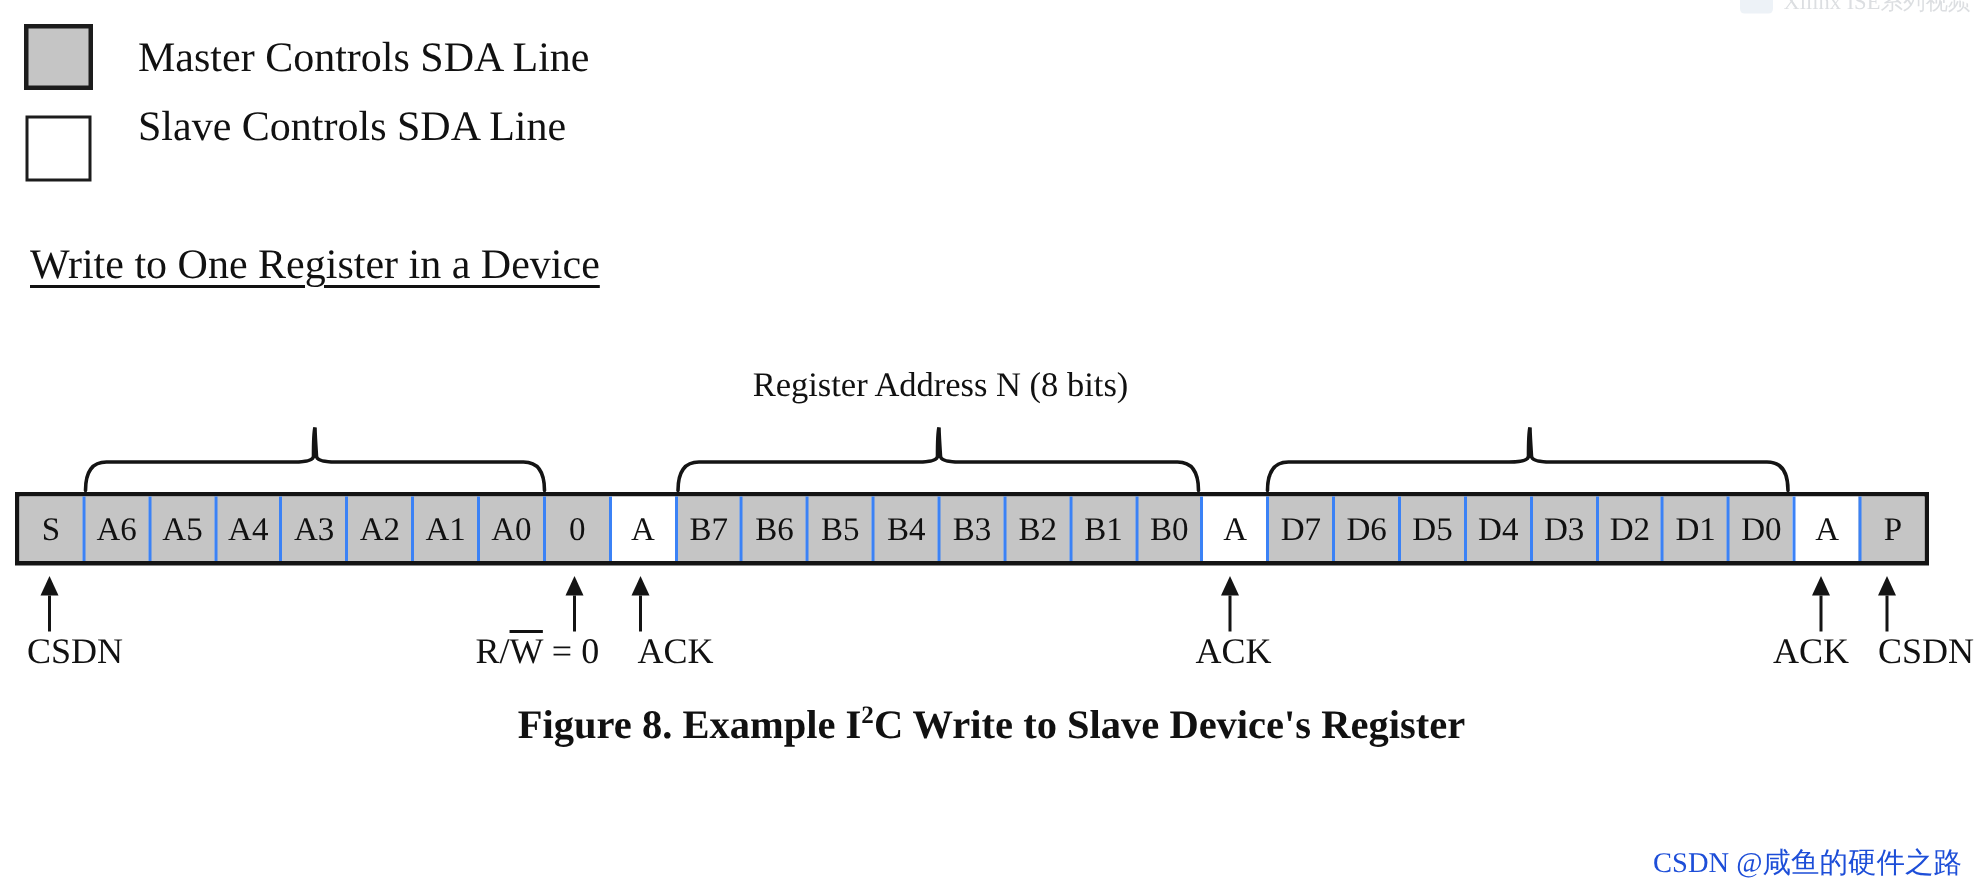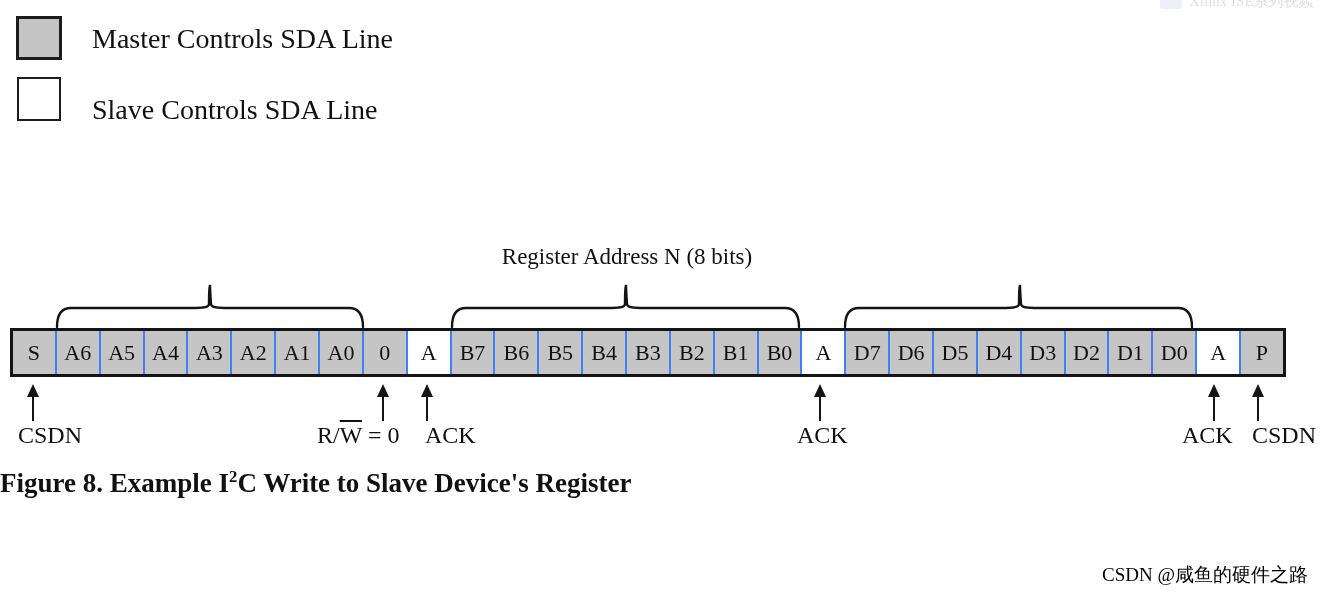--- a/index.html
+++ b/index.html
@@ -8,21 +8,21 @@
     font-family:Liberation Serif, serif;color:#111;
     overflow:hidden;
     border-radius:19px;
   }
   
   .swatch{position:absolute;box-sizing:border-box;}
   #swatch-master{left:16px;top:16px;width:46px;height:44px;background:#c5c5c5;border:3px solid #1c1c1c;}
   #swatch-slave{left:17px;top:77px;width:44px;height:44px;background:#ffffff;border:2px solid #1c1c1c;}
   .legend-label{position:absolute;left:92px;font-size:28px;white-space:nowrap;}
   #legend-label-master{top:23px;}
-  #legend-label-slave{top:94px;}
+  #legend-label-slave{top:69px;}
   
   #heading{
     position:absolute;left:20px;top:161px;font-size:28px;white-space:nowrap;
     text-decoration:underline;text-underline-offset:5px;
   }
   
   #overlay-topright{
     position:absolute;left:1160px;top:-9px;height:20px;display:flex;align-items:center;
     opacity:0.18;font-size:15px;color:#3c4a5a;white-space:nowrap;
   }
@@ -57,44 +57,45 @@
   .anno-label{position:absolute;top:422px;font-size:24px;white-space:nowrap;}
   #anno-start{left:18px;}
   #anno-rw{left:317px;}
   #anno-ack1{left:425px;}
   #anno-ack2{left:797px;}
   #anno-ack3{left:1182px;}
   #anno-stop{left:1252px;}
   .ovl{text-decoration:overline;}
   
   #caption{
-    position:absolute;left:0;top:467px;width:1322px;
+    position:absolute;left:0;top:467px;width:1322px;text-align:center;
     font-weight:bold;font-size:27px;white-space:nowrap;
   }
   #caption sup{font-size:0.62em;}
   
   #watermark{
-    position:absolute;right:14px;top:562px;font-size:19px;color:#000000;white-space:nowrap;
+    position:absolute;right:14px;top:562px;font-size:19px;color:#1d4ed8;white-space:nowrap;
   }
 </style>
 </head>
 <body>
 
 <div id="stage">
 
   <div id="overlay-topright">
     <span class="mini-icon"></span>
     <span>Xilinx ISE系列视频</span>
   </div>
 
   <div class="swatch" id="swatch-master"></div>
   <div class="legend-label" id="legend-label-master">Master Controls SDA Line</div>
   <div class="swatch" id="swatch-slave"></div>
   <div class="legend-label" id="legend-label-slave">Slave Controls SDA Line</div>
 
+  <div id="heading">Write to One Register in a Device</div>
 
   <div class="group-label" id="group-label-1">Register Address N (8 bits)</div>
 
   <svg id="braces" width="1322" height="52" viewBox="0 0 1322 52">
     <g fill="none" stroke="#141414" stroke-width="2.4" stroke-linecap="round">
       <path d="M 57 50 Q 57 31 71 31 L 196 31 Q 209 31 209 27 Q 209 12 210 8 Q 210 12 211 27 Q 211 31 224 31 L 349 31 Q 363 31 363 50"></path>
       <path d="M 452 50 Q 452 31 466 31 L 612 31 Q 625 31 625 27 Q 625 12 626 8 Q 626 12 627 27 Q 627 31 640 31 L 785 31 Q 799 31 799 50"></path>
       <path d="M 845 50 Q 845 31 859 31 L 1006 31 Q 1019 31 1019 27 Q 1019 12 1020 8 Q 1020 12 1021 27 Q 1021 31 1034 31 L 1178 31 Q 1192 31 1192 50"></path>
     </g>
   </svg>

